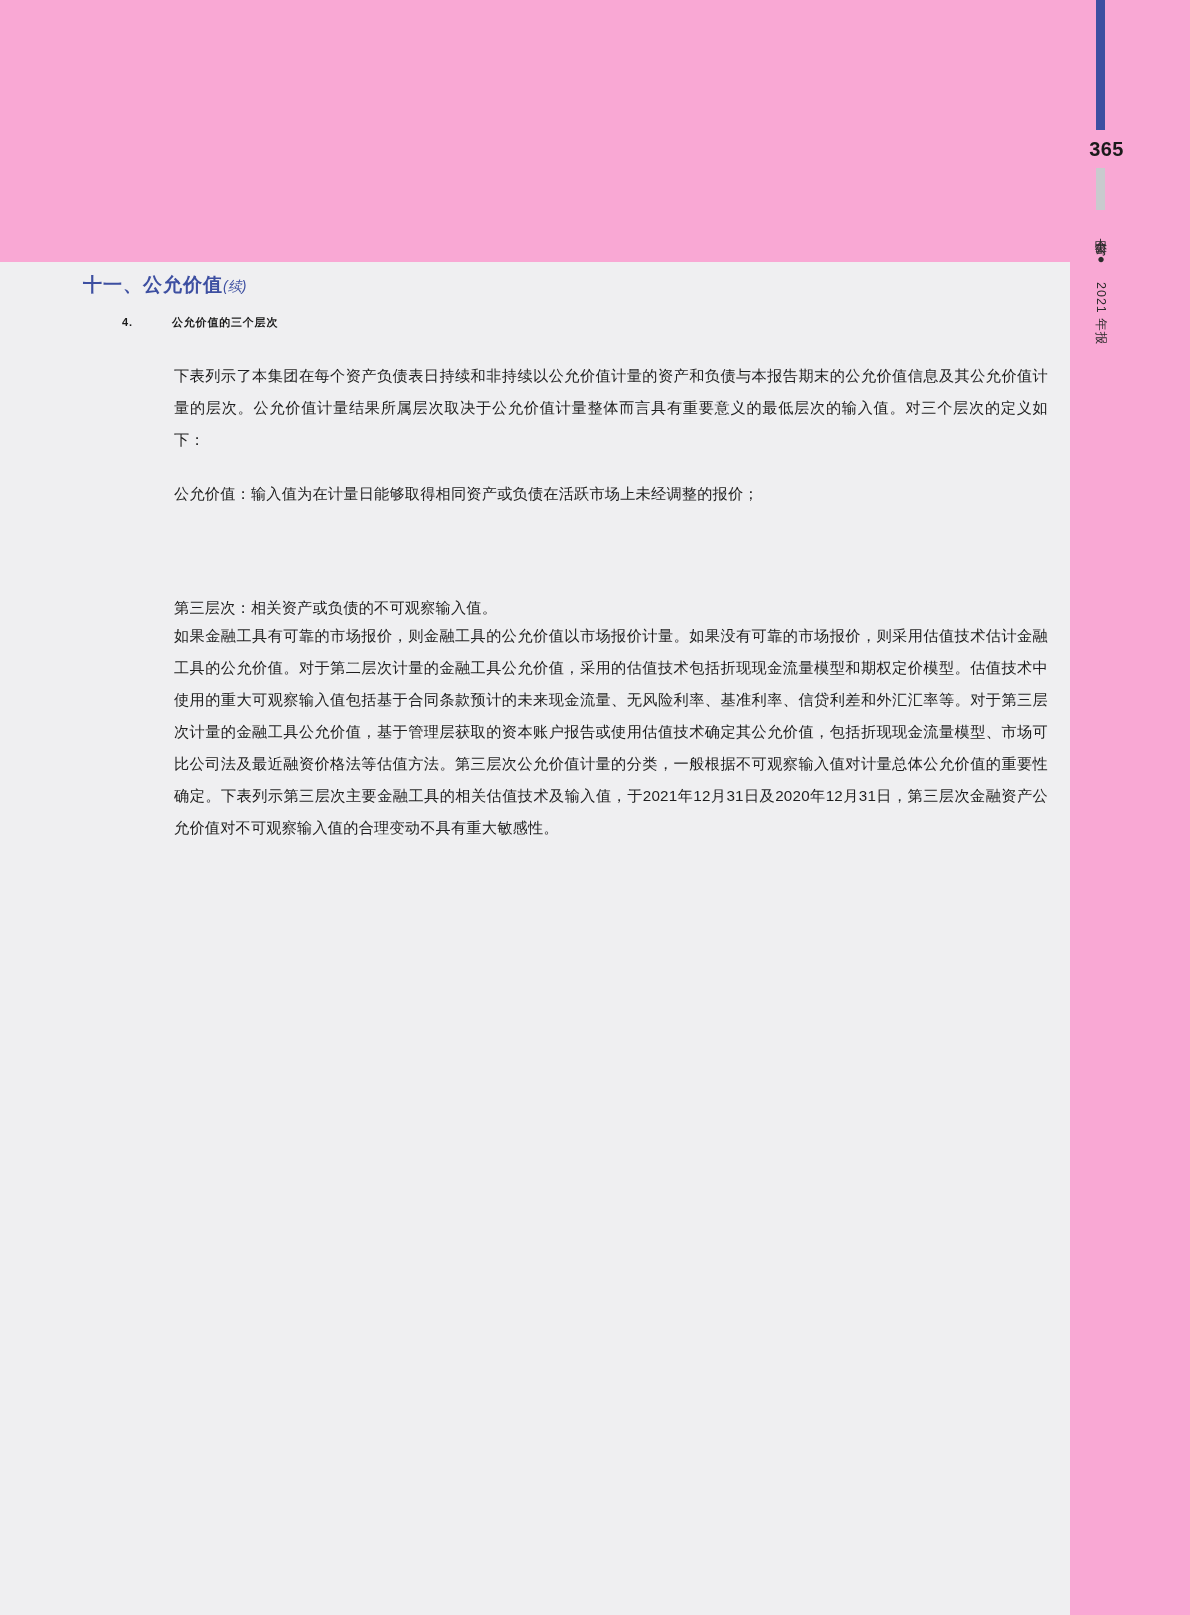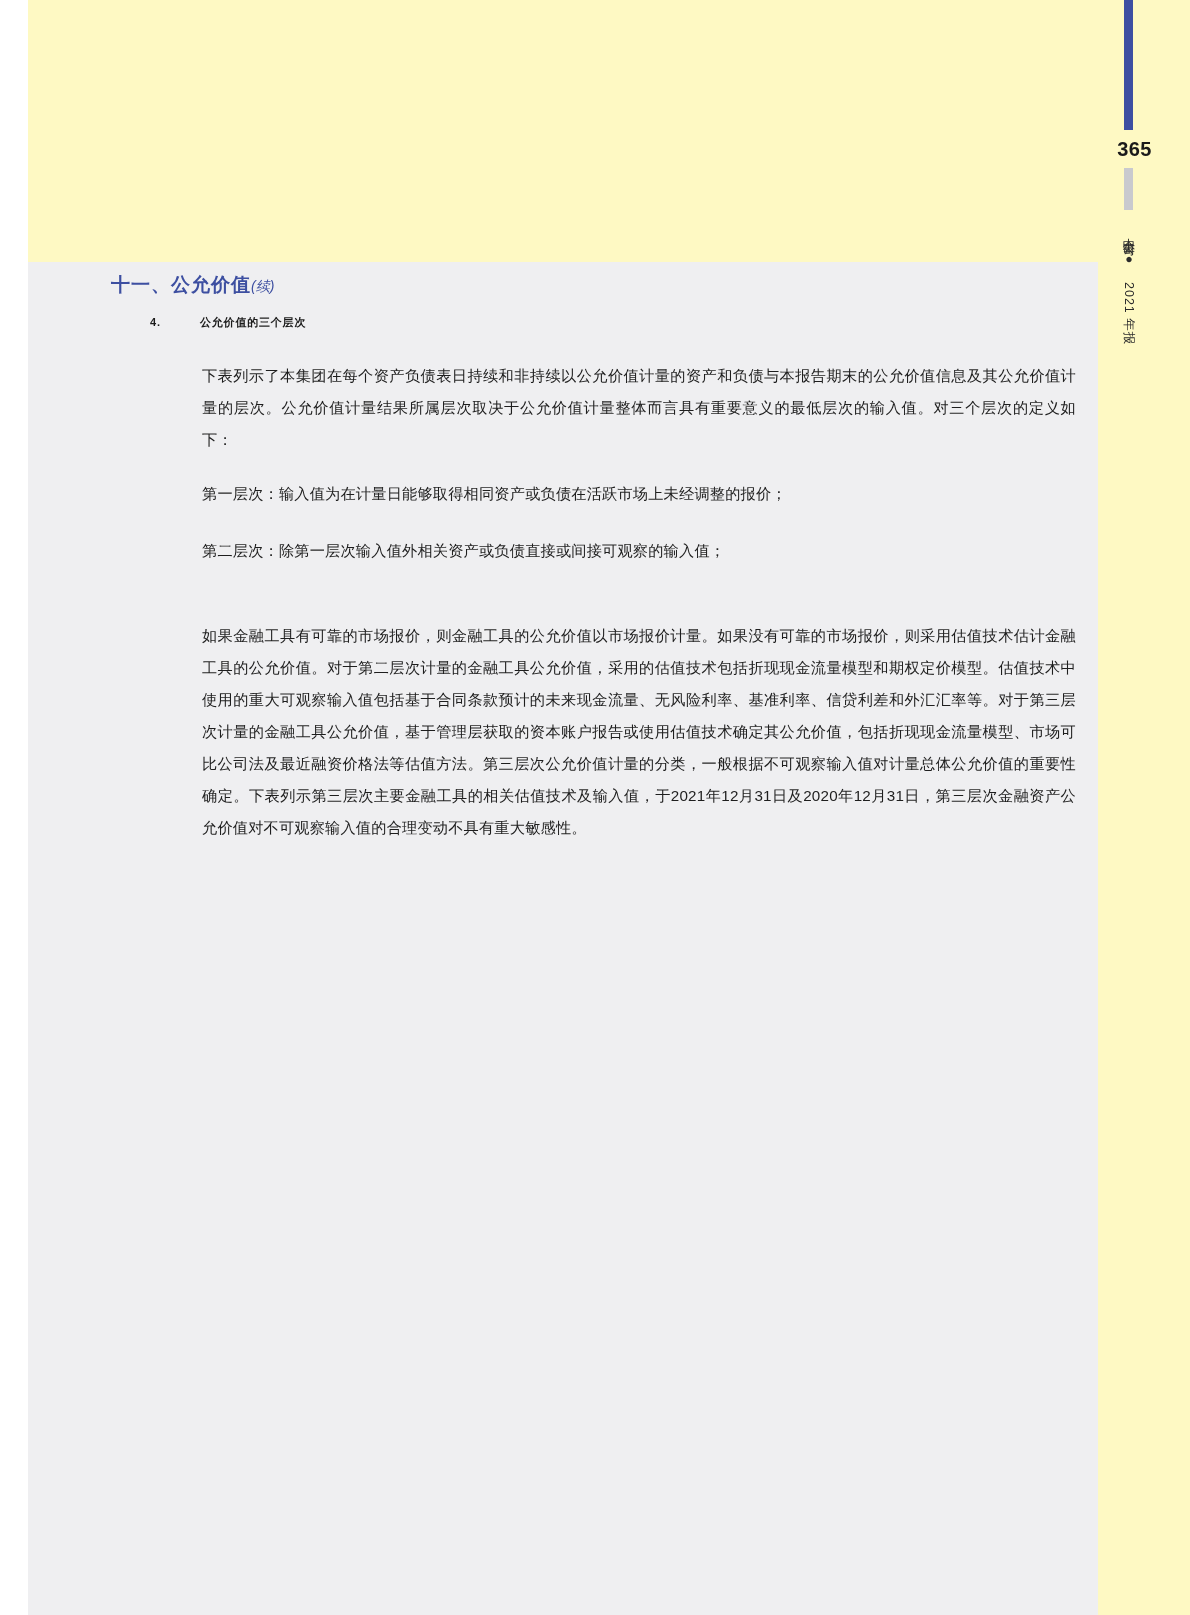--- a/index.html
+++ b/index.html
@@ -12,22 +12,21 @@
     background: #ffffff;
     font-family: "Liberation Sans", sans-serif;
     position: relative;
     overflow: hidden;
   }
 
   
   .page {
     position: absolute;
     inset: 0;
-    background: #fef9c3;
-    margin-left: 28px;
+    background: #f9a8d4;
   }
   .content-tint {
     position: absolute;
     left: 0;
     top: 262px;
     width: 1070px;
     height: 1353px;
     background: #efeff1;
   }
 
@@ -154,17 +153,17 @@
 
   <div class="section-title">
     <span>十一、公允价值</span><span class="cont">(续)</span>
   </div>
 
   <div class="sub-head">
     <span class="num">4.</span><span>公允价值的三个层次</span>
   </div>
 
   <div class="body-block p1">下表列示了本集团在每个资产负债表日持续和非持续以公允价值计量的资产和负债与本报告期末的公允价值信息及其公允价值计量的层次。公允价值计量结果所属层次取决于公允价值计量整体而言具有重要意义的最低层次的输入值。对三个层次的定义如下：</div>
-  <div class="body-block p2">第一层次：输入值为在计量日能够取得相同资产或负债在活跃市场上未经调整的报价；</div>
-  <div class="body-block p3">第二层次：除第一层次输入值外相关资产或负债直接或间接可观察的输入值；</div>
+  <div class="body-block p2">公允价值：输入值为在计量日能够取得相同资产或负债在活跃市场上未经调整的报价；</div>
+  <div class="body-block p4">第三层次：相关资产或负债的不可观察输入值。</div>
   <div class="body-block p5">如果金融工具有可靠的市场报价，则金融工具的公允价值以市场报价计量。如果没有可靠的市场报价，则采用估值技术估计金融工具的公允价值。对于第二层次计量的金融工具公允价值，采用的估值技术包括折现现金流量模型和期权定价模型。估值技术中使用的重大可观察输入值包括基于合同条款预计的未来现金流量、无风险利率、基准利率、信贷利差和外汇汇率等。对于第三层次计量的金融工具公允价值，基于管理层获取的资本账户报告或使用估值技术确定其公允价值，包括折现现金流量模型、市场可比公司法及最近融资价格法等估值方法。第三层次公允价值计量的分类，一般根据不可观察输入值对计量总体公允价值的重要性确定。下表列示第三层次主要金融工具的相关估值技术及输入值，于2021年12月31日及2020年12月31日，第三层次金融资产公允价值对不可观察输入值的合理变动不具有重大敏感性。</div>
 
 </div>
 
 </body></html>

